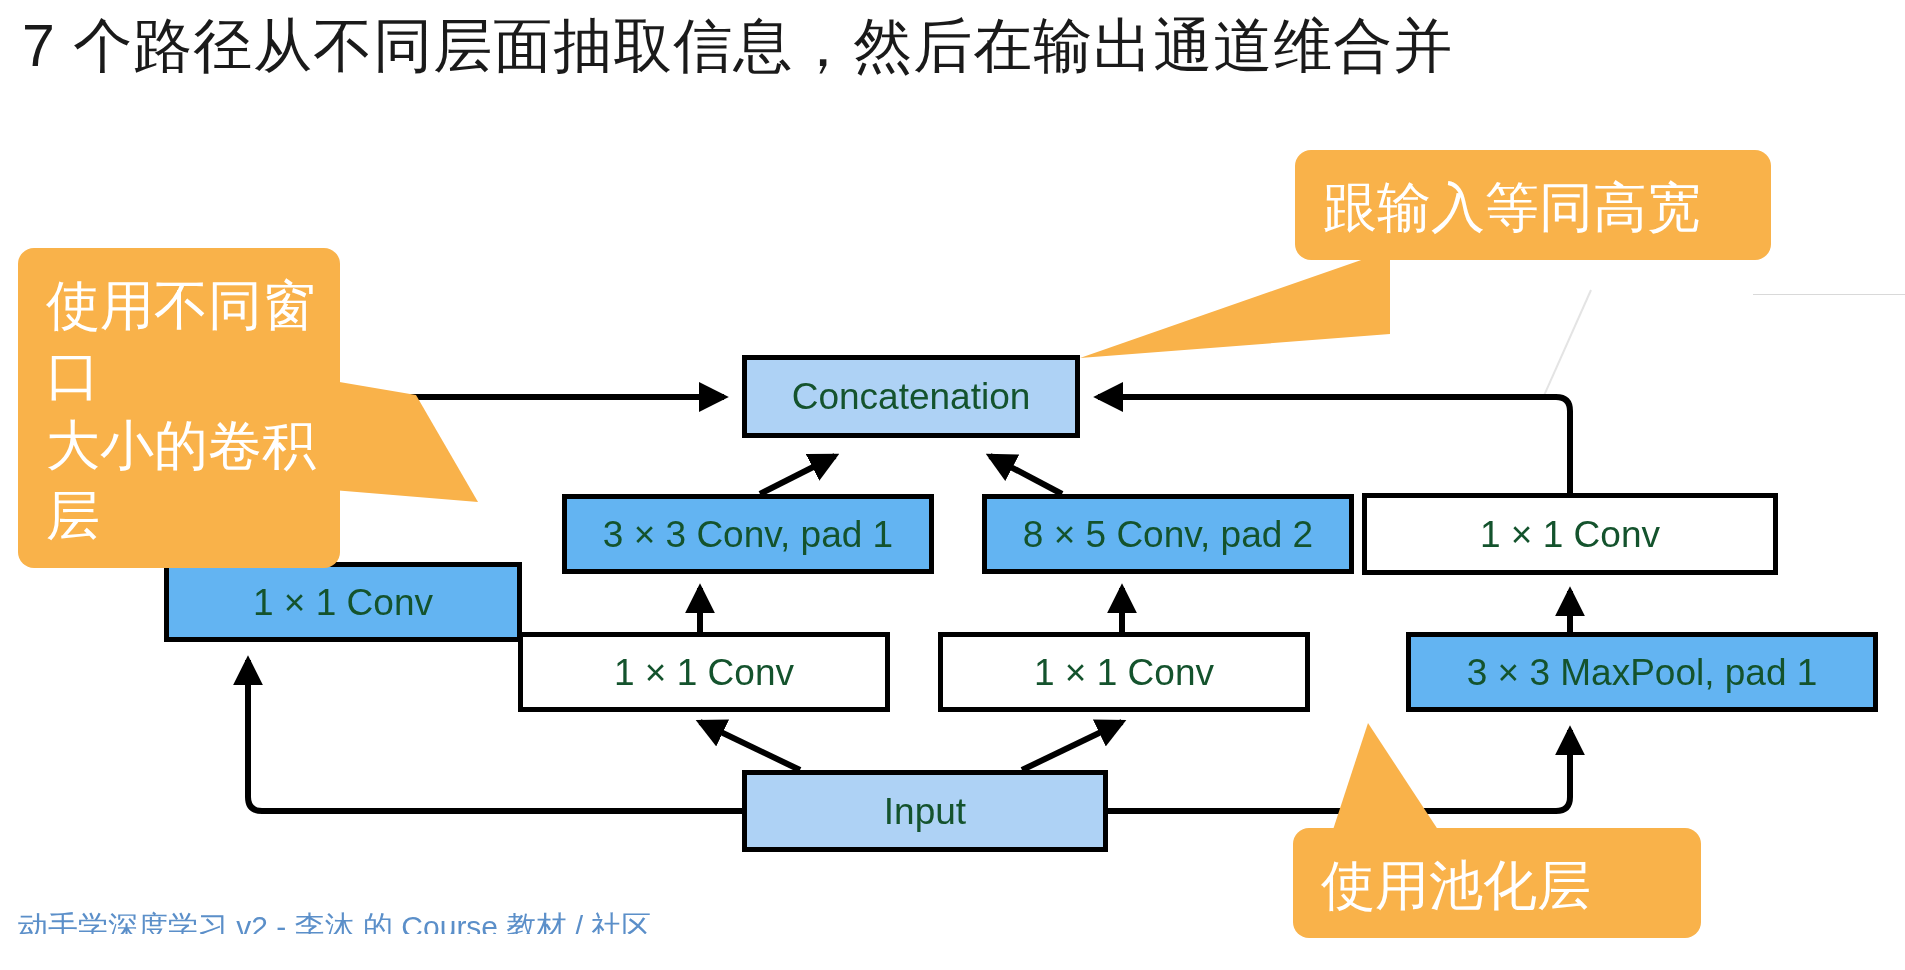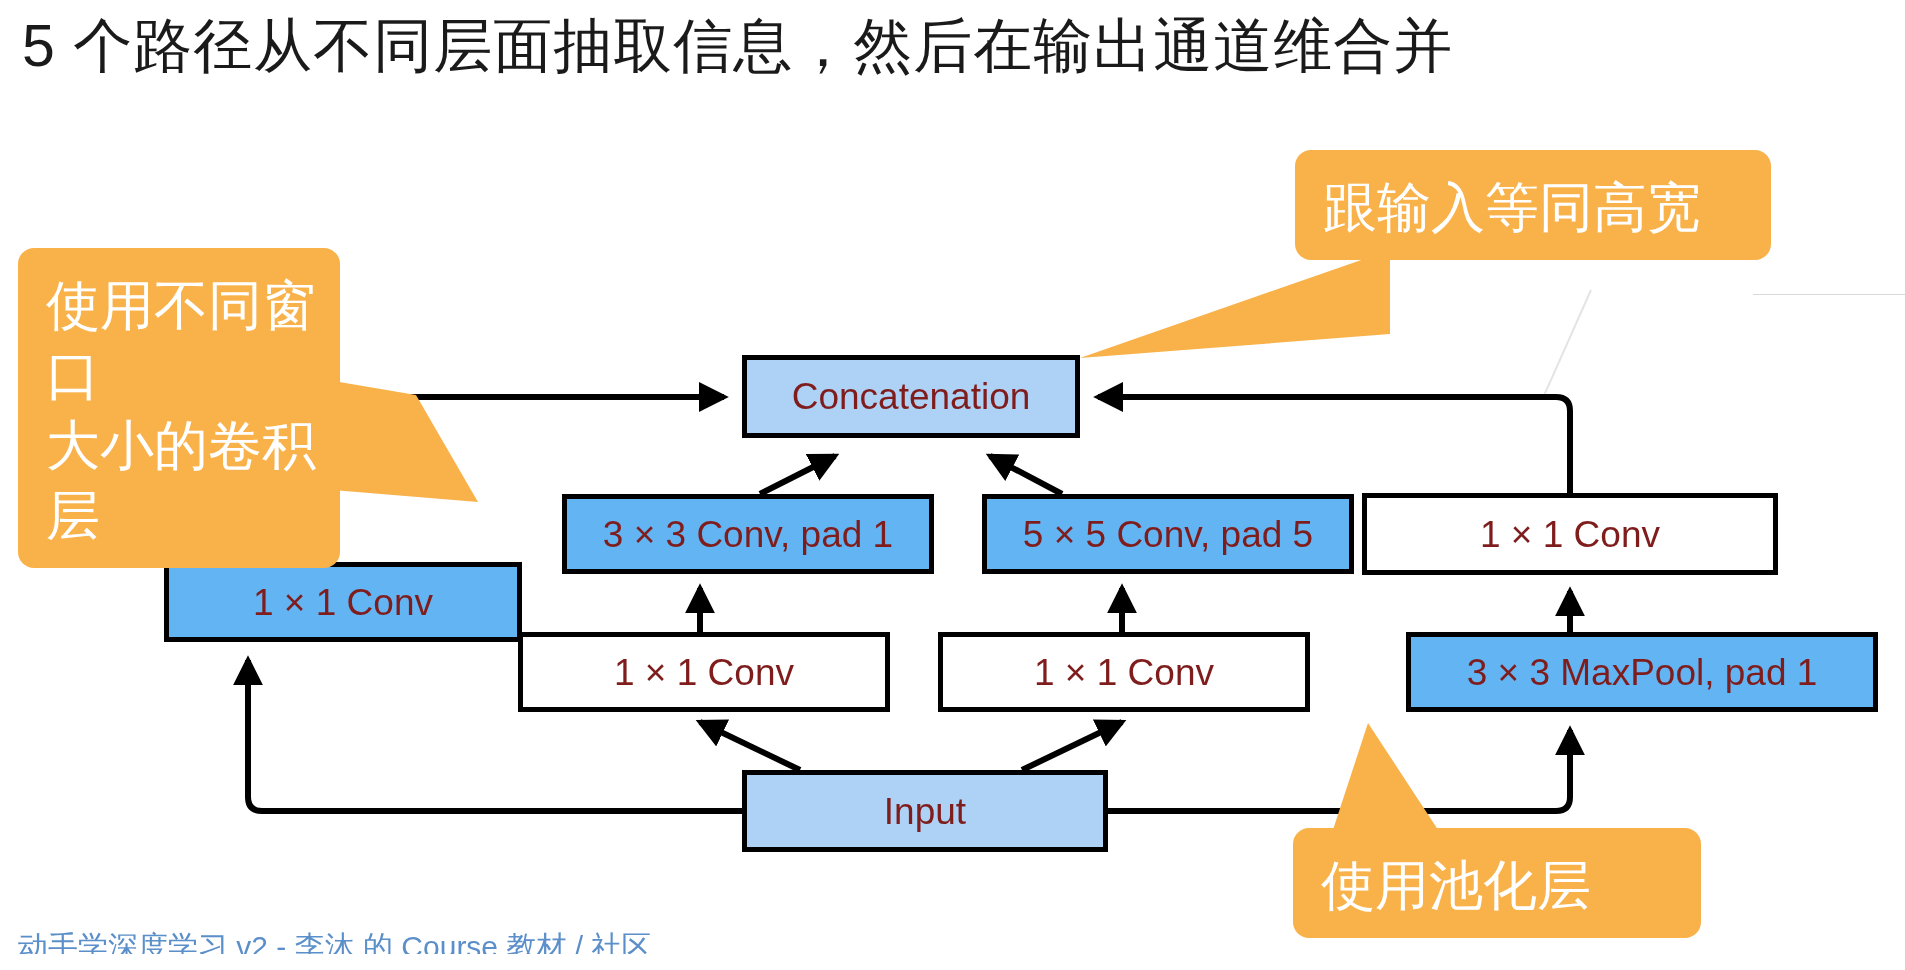--- a/index.html
+++ b/index.html
@@ -66,21 +66,21 @@
   
   .node {
     position: absolute;
     box-sizing: border-box;
     border: 5px solid #000000;
     display: flex;
     align-items: center;
     justify-content: center;
     font-size: 37px;
     line-height: 1;
-    color: #7f1d1d;
+    color: #14532d;
     white-space: nowrap;
   }
   .fill-light { background: #aed2f5; }
   .fill-blue  { background: #63b4f2; margin-left: 44px; }
   .fill-white { background: #ffffff; }
 
   
   .callout {
     position: absolute;
     box-sizing: border-box;
@@ -99,35 +99,35 @@
 
   .callout-tail {
     position: absolute;
     z-index: 4;
   }
 
   
   .footer-text {
     position: absolute;
     left: 18px;
-    top: 928px;
+    top: 908px;
     font-size: 30px;
     line-height: 38px;
     color: #5b8fc9;
     white-space: nowrap;
     overflow: hidden;
     height: 26px;
   }
 </style>
 </head>
 <body>
 
 <div id="slide">
 
-  <div class="slide-title">5 个路径从不同层面抽取信息，然后在输出通道维合并</div>
+  <div class="slide-title">7 个路径从不同层面抽取信息，然后在输出通道维合并</div>
 
   <div class="hairline-h"></div>
   <div class="hairline-diag"></div>
 
   <svg id="diagram" viewBox="0 0 1905 970" xmlns="http://www.w3.org/2000/svg">
     <defs>
       <marker id="arrow" viewBox="0 0 10 10" refX="8.4" refY="5" markerWidth="5" markerHeight="5" orient="auto-start-reverse">
         <path d="M 0 0 L 10 5 L 0 10 z" fill="#000000"></path>
       </marker>
     </defs>
@@ -163,21 +163,21 @@
 
   <div class="node fill-blue" style="left:120px; top:562px; width:358px; height:80px;">
     <span>1 × 1 Conv</span>
   </div>
 
   <div class="node fill-blue" style="left:518px; top:494px; width:372px; height:80px;">
     <span>3 × 3 Conv, pad 1</span>
   </div>
 
   <div class="node fill-blue" style="left:938px; top:494px; width:372px; height:80px;">
-    <span>5 × 5 Conv, pad 5</span>
+    <span>8 × 5 Conv, pad 2</span>
   </div>
 
   <div class="node fill-white" style="left:1362px; top:493px; width:416px; height:82px;">
     <span>1 × 1 Conv</span>
   </div>
 
   <div class="node fill-white" style="left:518px; top:632px; width:372px; height:80px;">
     <span>1 × 1 Conv</span>
   </div>
 

